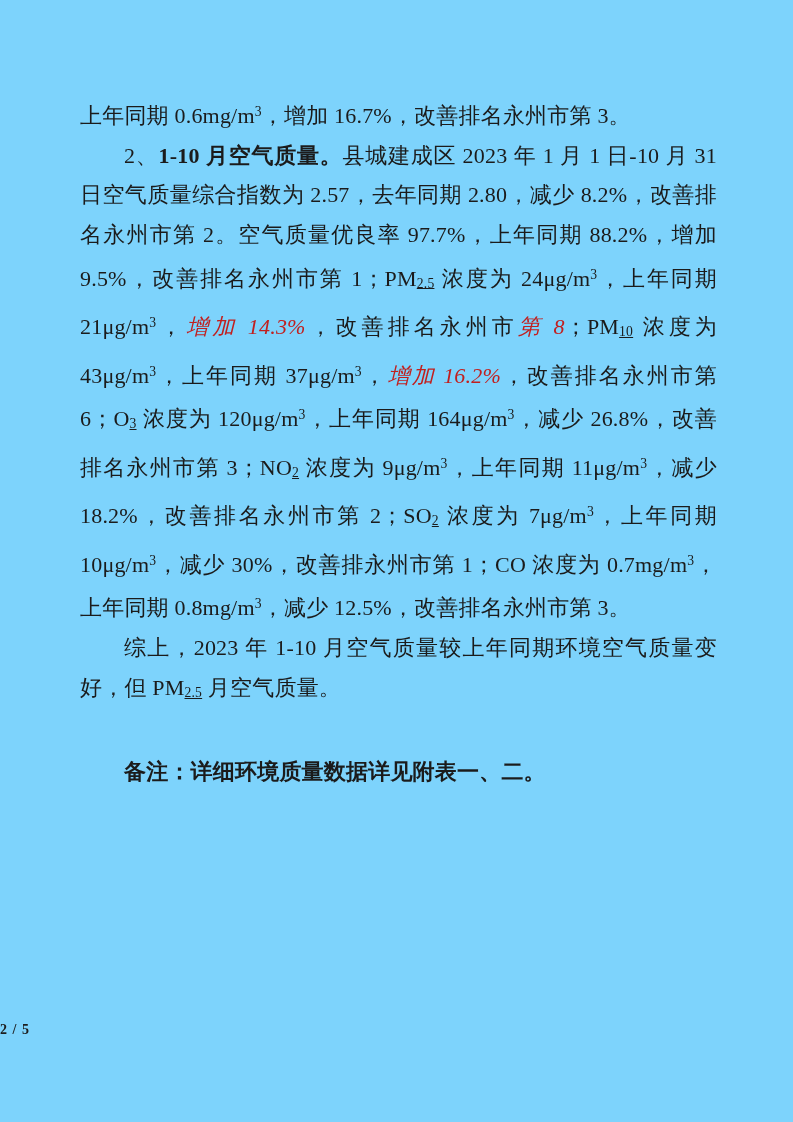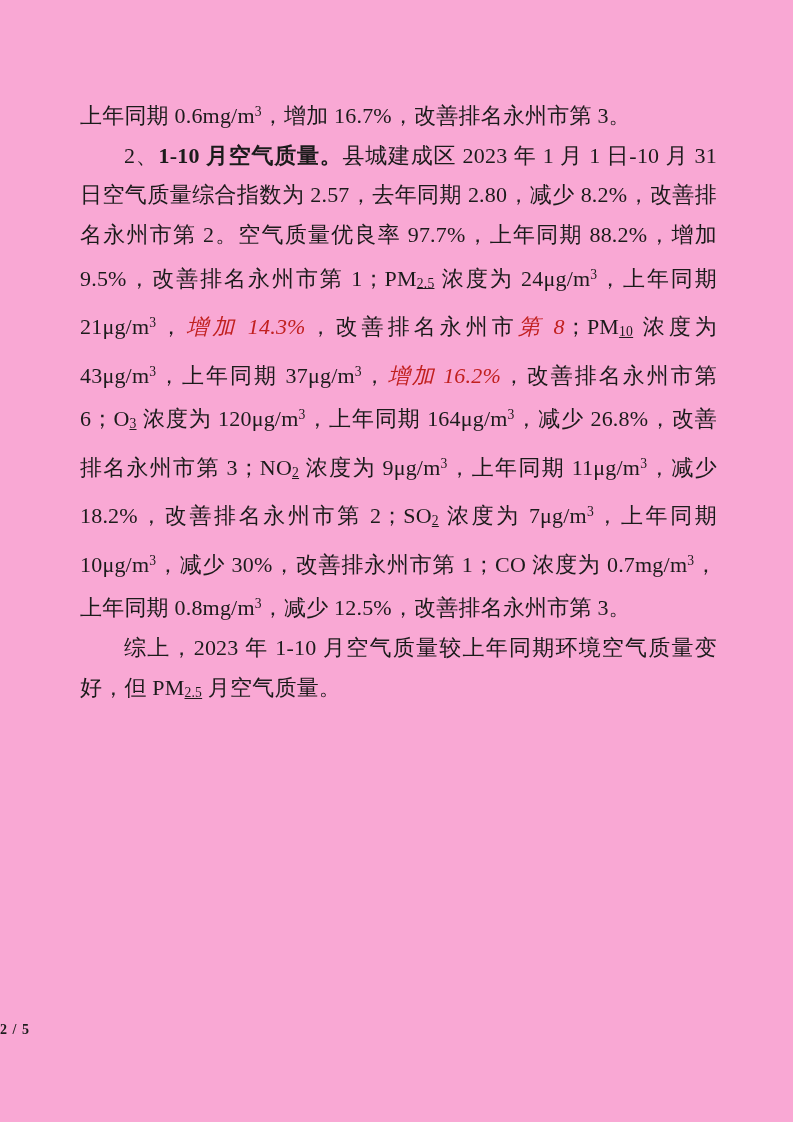--- a/index.html
+++ b/index.html
@@ -4,21 +4,21 @@
 <style>
   html, body {
     margin: 0;
     padding: 0;
     background: #ffffff;
   }
   .page {
     position: relative;
     width: 793px;
     height: 1122px;
-    background: #f9a8d4;
+    background: #7dd3fc;
     overflow: hidden;
     font-family: "Liberation Serif", "DejaVu Serif", serif;
   }
   .content {
     position: absolute;
     left: 80px;
     top: 92px;
     width: 637px;
     font-size: 22px;
     line-height: 39.7px;
@@ -60,16 +60,17 @@
   }
 </style>
 </head>
 <body>
 
 <div class="page">
   <div class="content">
     <p><span>上年同期 0.6mg/m</span><span class="sup">3</span><span>，增加 16.7%，改善排名永州市第 3。</span></p>
     <p class="indent"><span>2、</span><span class="b">1-10 月空气质量。</span><span>县城建成区 2023 年 1 月 1 日-10 月 31 日空气质量综合指数为 2.57，去年同期 2.80，减少 8.2%，改善排名永州市第 2。空气质量优良率 97.7%，上年同期 88.2%，增加 9.5%，改善排名永州市第 1；PM</span><span class="sub">2.5</span><span> 浓度为 24μg/m</span><span class="sup">3</span><span>，上年同期 21μg/m</span><span class="sup">3</span><span>，</span><span class="red">增加 14.3%</span><span>，改善排名永州市</span><span class="red">第 8</span><span>；PM</span><span class="sub">10</span><span> 浓度为 43μg/m</span><span class="sup">3</span><span>，上年同期 37μg/m</span><span class="sup">3</span><span>，</span><span class="red">增加 16.2%</span><span>，改善排名永州市第 6；O</span><span class="sub">3</span><span> 浓度为 120μg/m</span><span class="sup">3</span><span>，上年同期 164μg/m</span><span class="sup">3</span><span>，减少 26.8%，改善排名永州市第 3；NO</span><span class="sub">2</span><span> 浓度为 9μg/m</span><span class="sup">3</span><span>，上年同期 11μg/m</span><span class="sup">3</span><span>，减少 18.2%，改善排名永州市第 2；SO</span><span class="sub">2</span><span> 浓度为 7μg/m</span><span class="sup">3</span><span>，上年同期 10μg/m</span><span class="sup">3</span><span>，减少 30%，改善排永州市第 1；CO 浓度为 0.7mg/m</span><span class="sup">3</span><span>，上年同期 0.8mg/m</span><span class="sup">3</span><span>，减少 12.5%，改善排名永州市第 3。</span></p>
     <p class="indent"><span>综上，2023 年 1-10 月空气质量较上年同期环境空气质量变好，但 PM</span><span class="sub">2.5</span><span> 月空气质量。</span></p>
+    <p class="indent note-gap"><span class="b">备注：详细环境质量数据详见附表一、二。</span></p>
   </div>
 
   <div class="footer">2 / 5</div>
 </div>
 
 </body></html>

